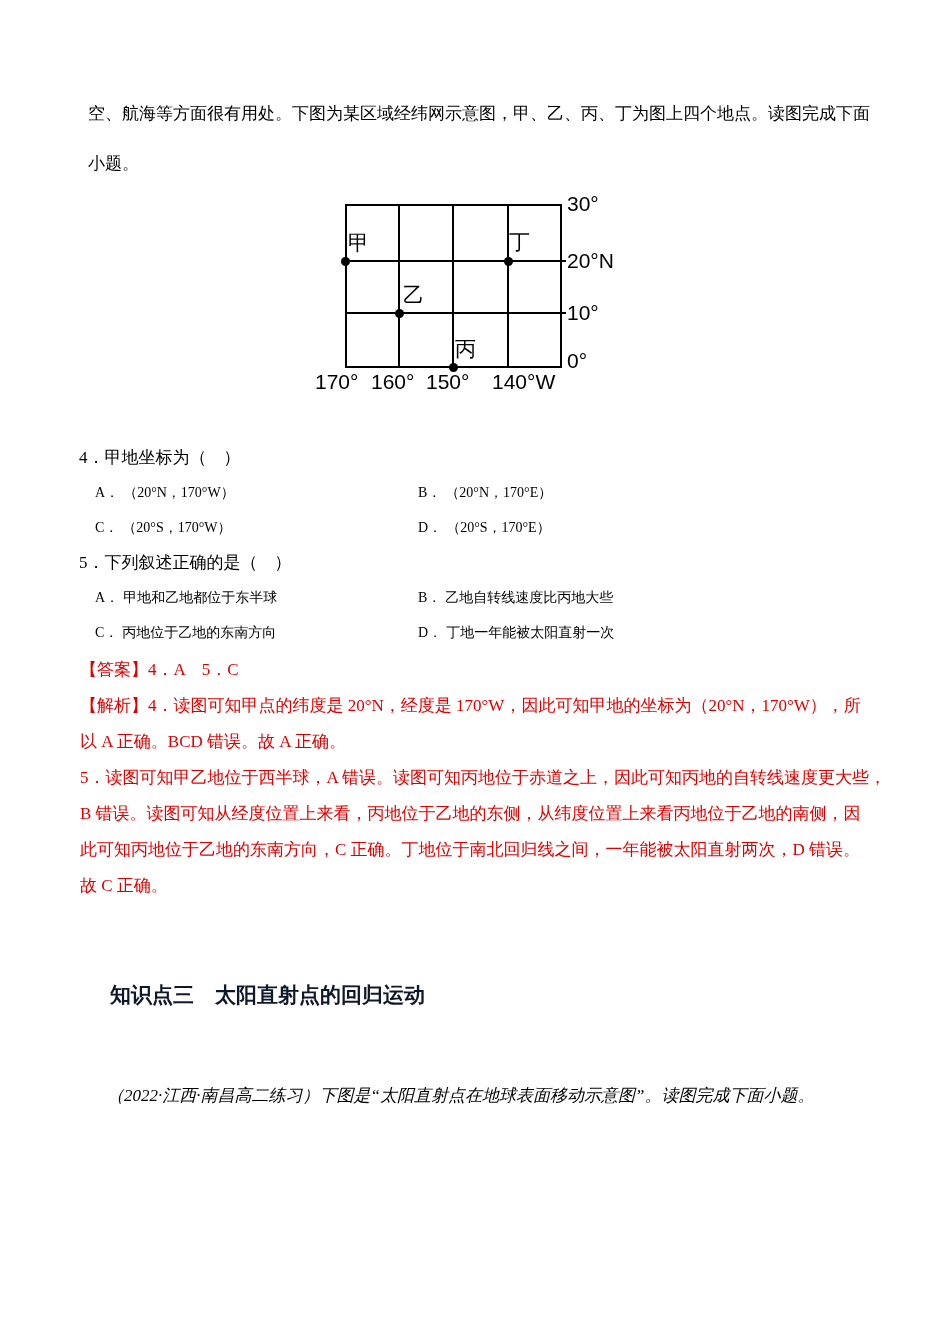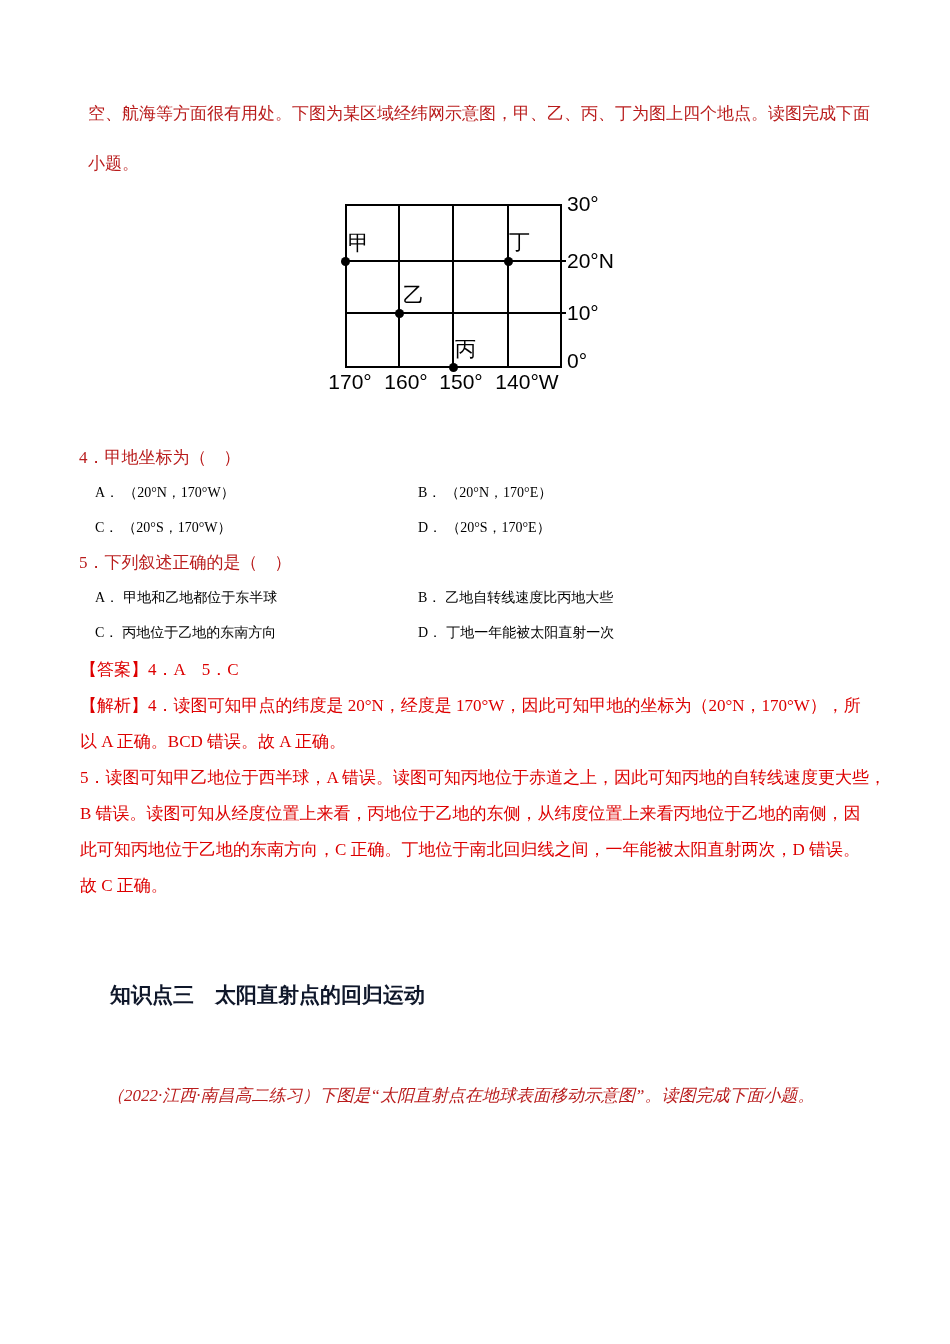--- a/index.html
+++ b/index.html
@@ -1,36 +1,36 @@
 <!DOCTYPE html>
 <html><head>
 <meta charset="utf-8">
 <style>
   html,body{margin:0;padding:0;background:#888;}
   .page{
     position:relative;width:950px;height:1344px;background:#ffffff;
     font-family:"Liberation Serif",serif;color:#000;overflow:hidden;
     margin:0 auto;
   }
-  .tl{position:absolute;font-size:17px;line-height:24px;white-space:pre;color:#b91c1c;}
+  .tl{position:absolute;font-size:17px;line-height:24px;white-space:pre;color:#000000;}
   .red{color:#dd0000;}
   
   .opt{position:absolute;font-size:14px;line-height:24px;white-space:pre;}
   .opt .optkey{display:inline-block;}
   .opt .opttext{display:inline-block;margin-left:4px;}
   
   .figure{position:absolute;left:345px;top:204px;width:217px;height:164px;}
   .gbox{position:absolute;left:0;top:0;width:217px;height:164px;border:2px solid #000;box-sizing:border-box;}
   .vl{position:absolute;top:0;bottom:0;width:2px;background:#000;}
   .hl{position:absolute;left:0;right:0;height:2px;background:#000;}
   .tick{position:absolute;width:6px;height:2px;background:#000;}
   .dot{position:absolute;width:9px;height:9px;border-radius:50%;background:#000;}
   .ptlabel{position:absolute;font-family:"Liberation Sans","DejaVu Sans",sans-serif;font-size:21px;line-height:24px;color:#000;white-space:pre;}
   .axlabel{position:absolute;font-family:"Liberation Sans","DejaVu Sans",sans-serif;font-size:21px;line-height:24px;color:#000;white-space:pre;}
-  .lon{width:70px;text-align:center;top:166px;}
+  .lon{width:70px;text-align:left;top:166px;}
   .heading{position:absolute;font-family:"Liberation Sans","DejaVu Sans",sans-serif;font-weight:bold;font-size:21px;line-height:28px;white-space:pre;color:#0f172a;}
 </style>
 </head>
 <body>
 
 <div class="page">
 
   <div class="tl" style="left:88px;top:102px;">空、航海等方面很有用处。下图为某区域经纬网示意图，甲、乙、丙、丁为图上四个地点。读图完成下面</div>
   <div class="tl" style="left:88px;top:152px;">小题。</div>
 

